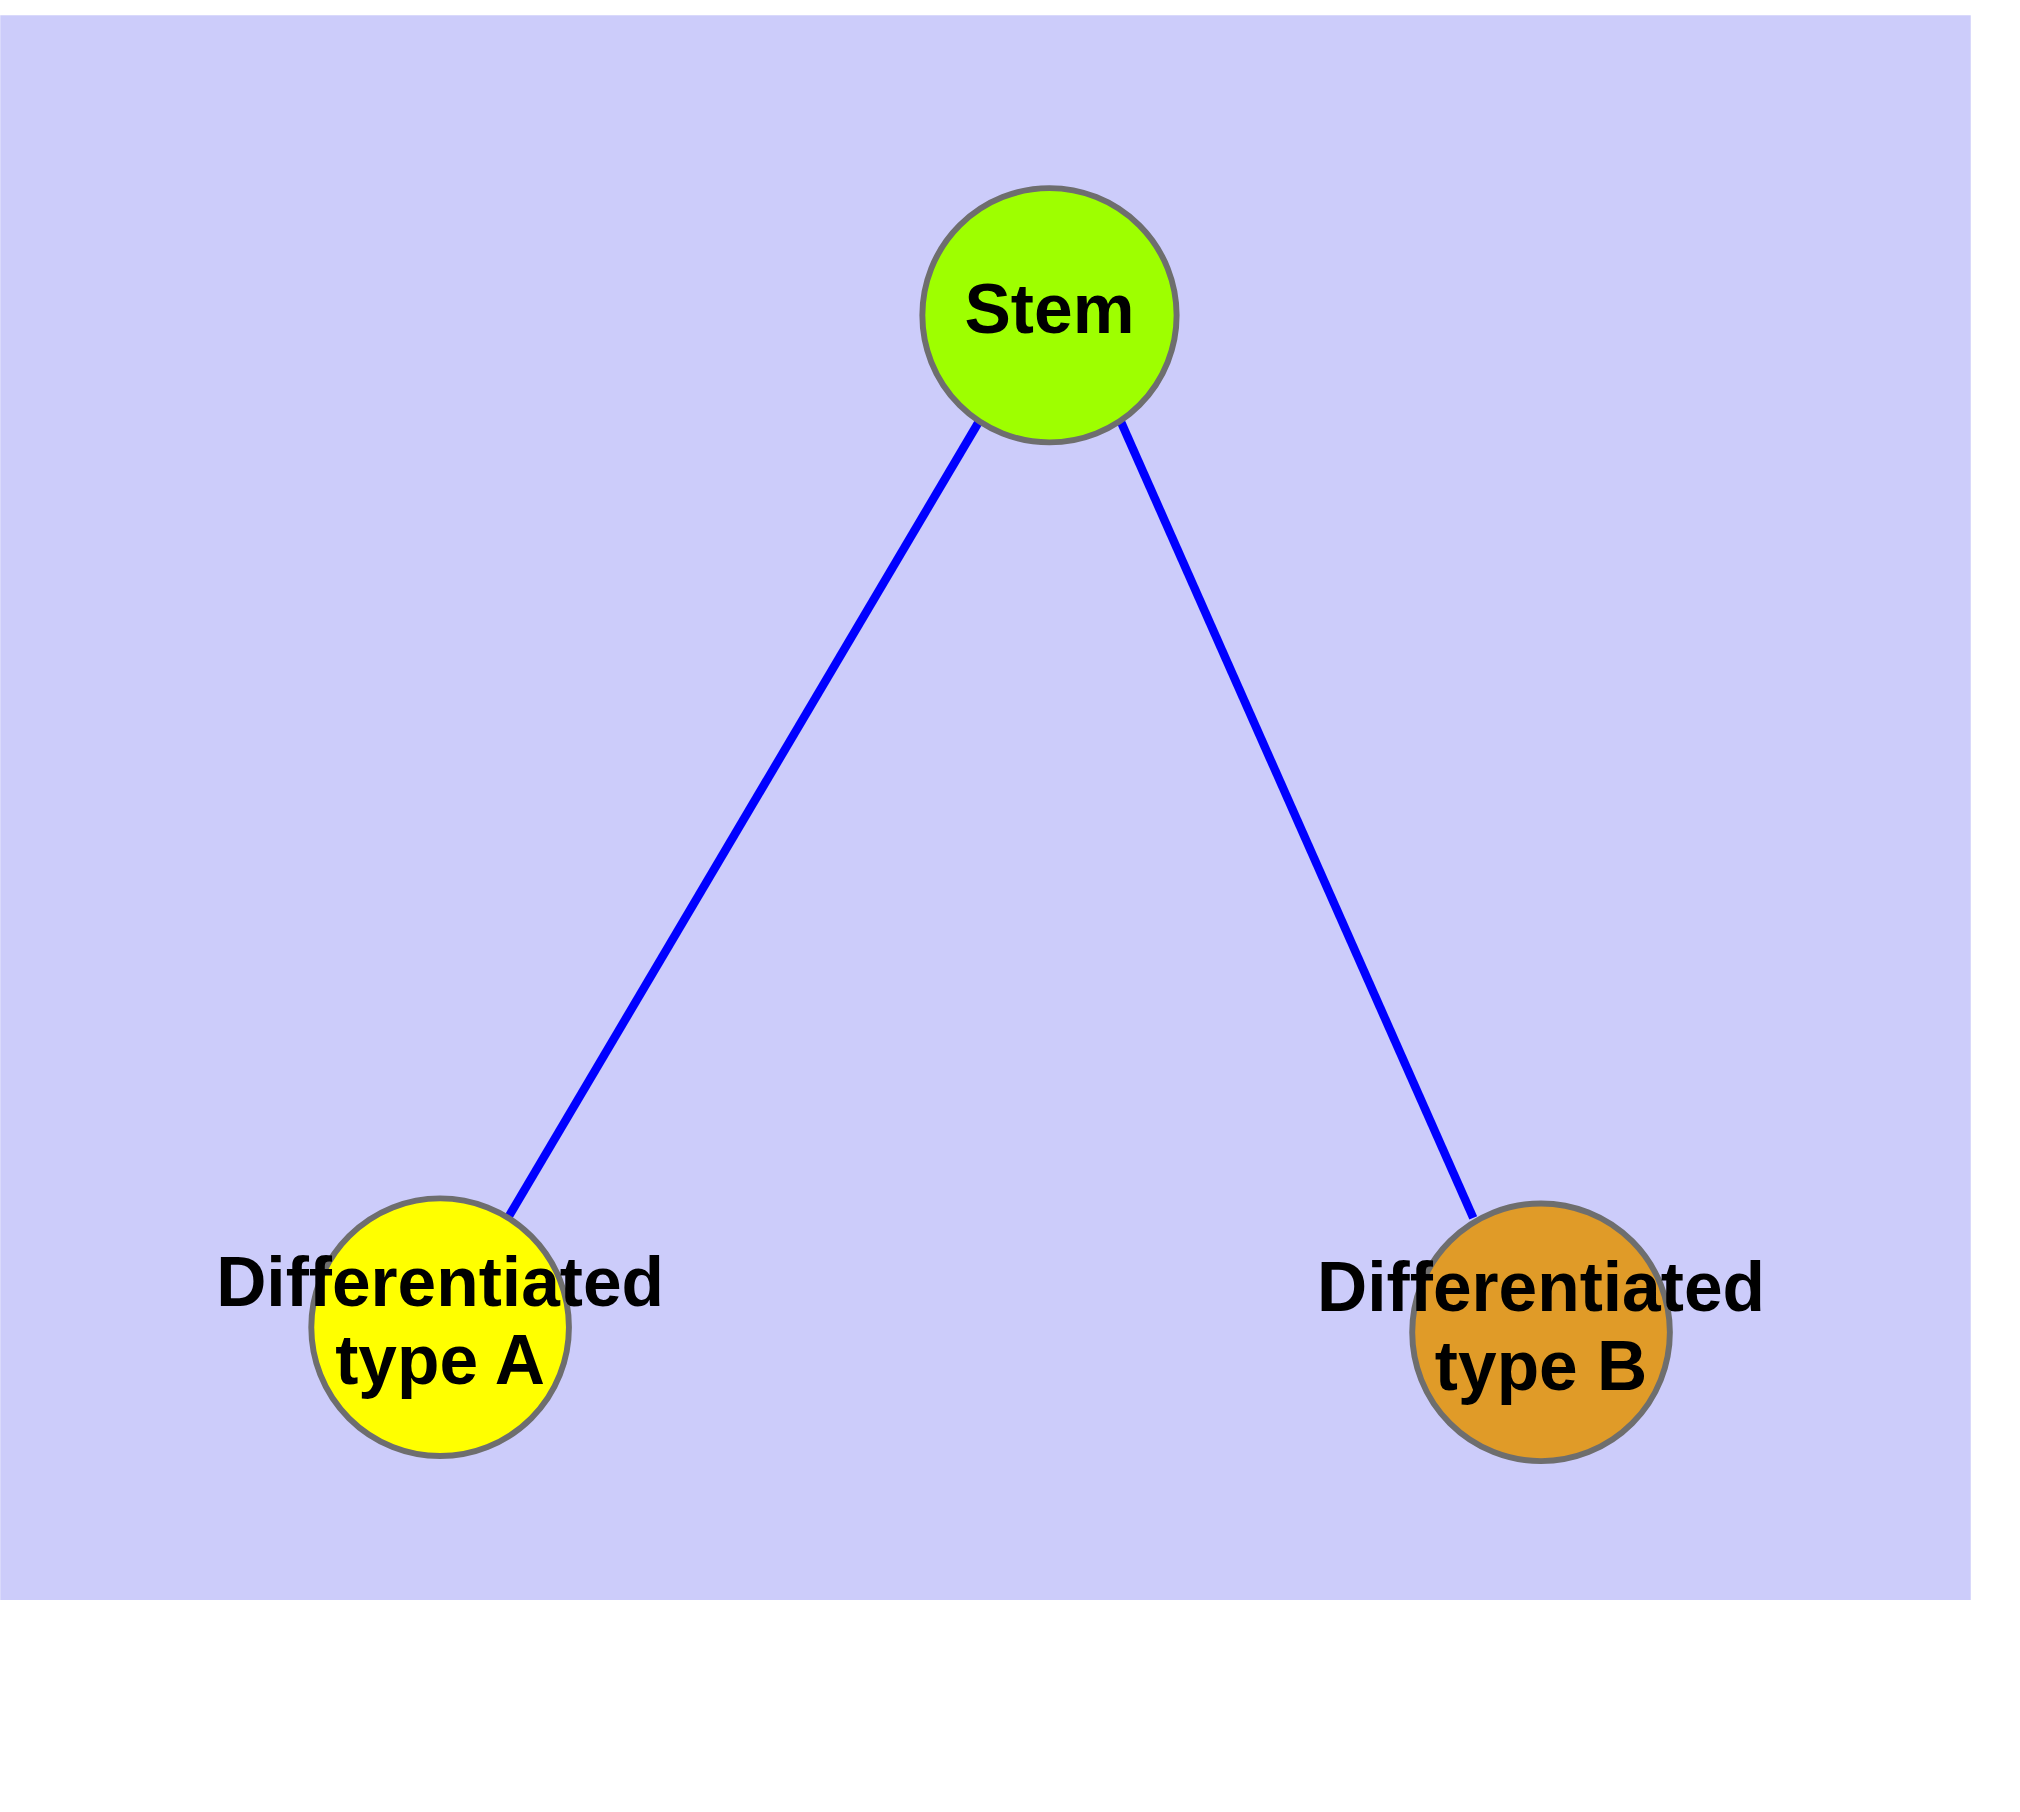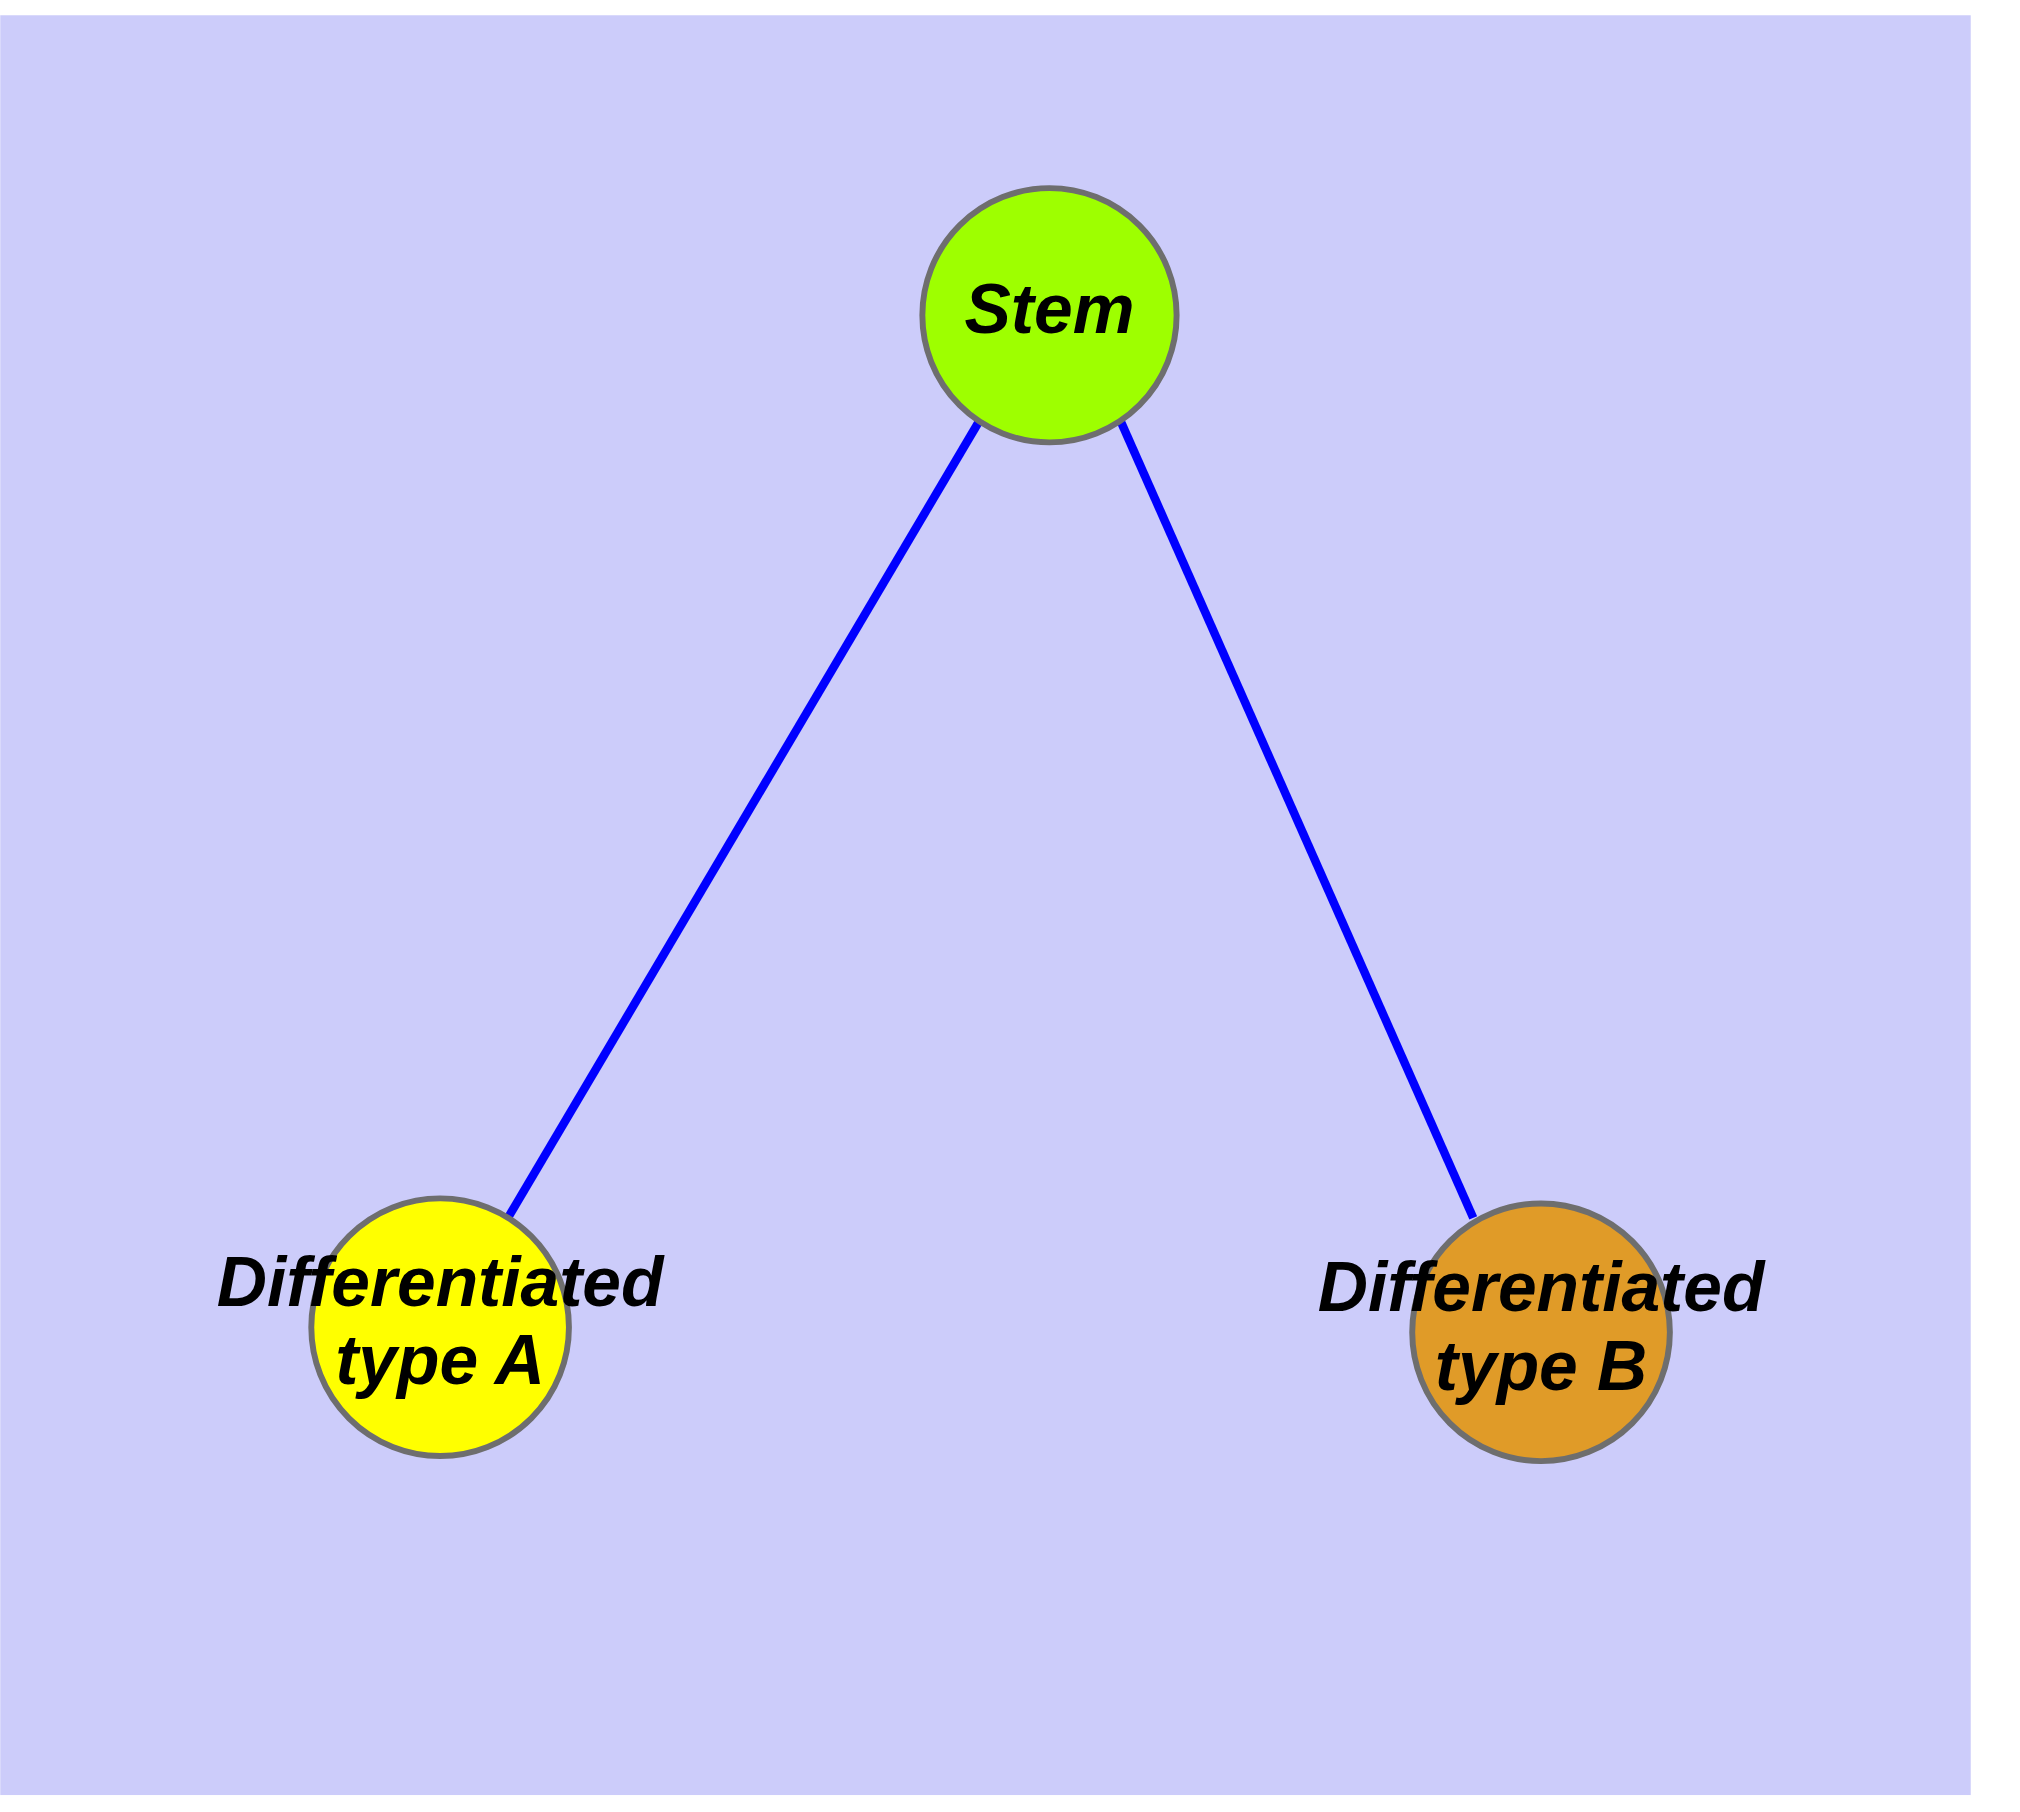--- a/index.html
+++ b/index.html
@@ -29,21 +29,21 @@
     font-family: "Liberation Sans", sans-serif;
     font-weight: bold;
     fill: #000000;
     dominant-baseline: middle;
     text-anchor: middle;
   }
 </style>
 </head>
 <body>
 
-<div id="canvas" style="width: 2021px; height: 1812px; font-style: italic;">
+<div id="canvas" style="width: 2021px; height: 1600px;">
   <svg id="graph-svg" viewBox="0 0 2384 2138" xmlns="http://www.w3.org/2000/svg" style="width: 2021px; height: 1812px;">
 
     <rect x="0" y="0" width="2384" height="2138" fill="#ffffff"></rect>
     <rect id="plot-bg" x="0" y="18" width="2325" height="2100" fill="#ccccfa"></rect>
 
     <g id="edges-layer">
         <line x1="1155" y1="497" x2="599" y2="1437" stroke="#0000ff" stroke-width="10" stroke-linecap="butt"></line>
         <line x1="1322" y1="497" x2="1738" y2="1437" stroke="#0000ff" stroke-width="10" stroke-linecap="butt"></line>
       </g>
 

